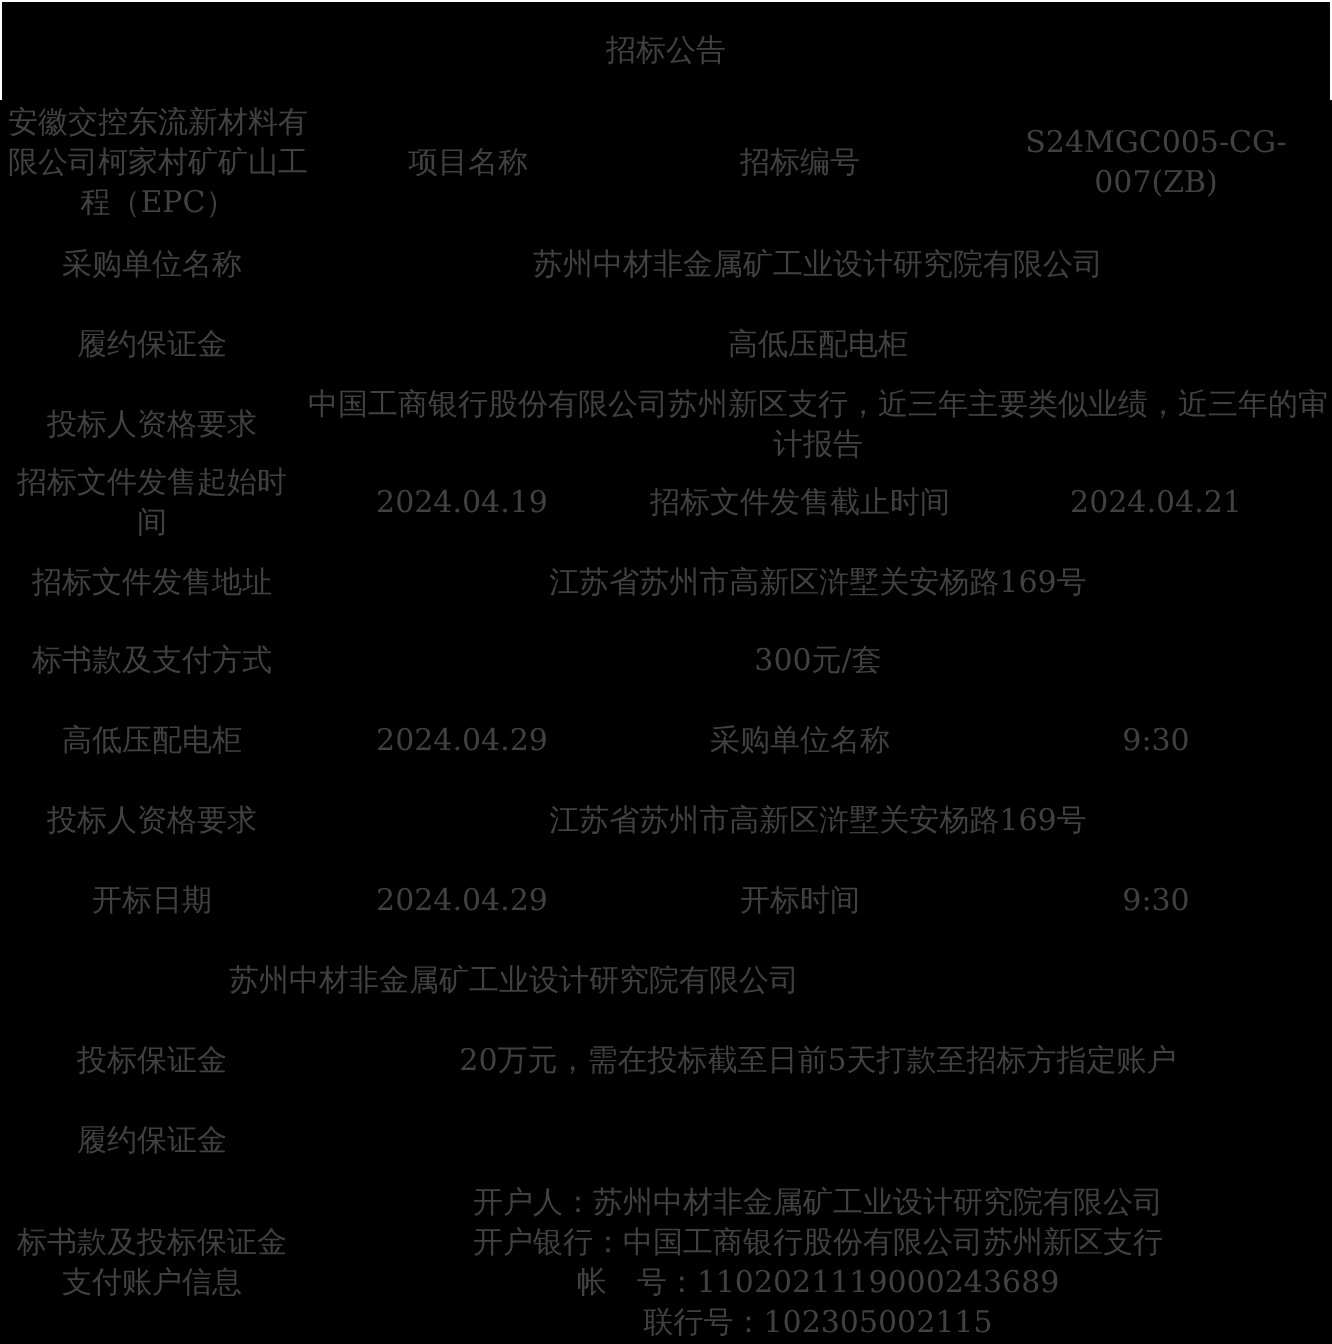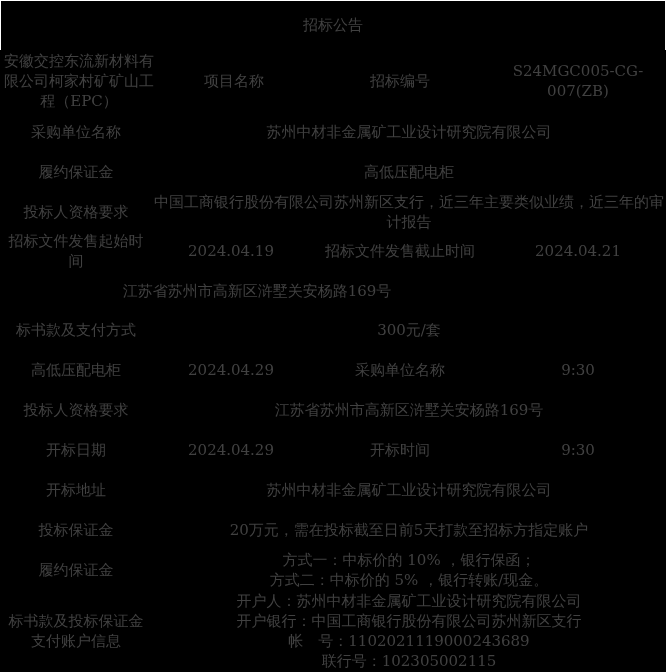--- a/index.html
+++ b/index.html
@@ -75,20 +75,21 @@
   </div>
 
   <div class="row h40">
     <div class="cell c1">招标文件发售起始时间</div>
     <div class="cell c2">2024.04.19</div>
     <div class="cell c3">招标文件发售截止时间</div>
     <div class="cell c4">2024.04.21</div>
   </div>
 
   <div class="row h39">
+    <div class="cell c1">招标文件发售地址</div>
     <div class="cell merged">江苏省苏州市高新区浒墅关安杨路169号</div>
   </div>
 
   <div class="row h40">
     <div class="cell c1">标书款及支付方式</div>
     <div class="cell merged">300元/套</div>
   </div>
 
   <div class="row h40">
     <div class="cell c1">高低压配电柜</div>
@@ -103,33 +104,30 @@
   </div>
 
   <div class="row h40">
     <div class="cell c1">开标日期</div>
     <div class="cell c2">2024.04.29</div>
     <div class="cell c3">开标时间</div>
     <div class="cell c4">9:30</div>
   </div>
 
   <div class="row h40">
-    <div class="cell c1">开标地址</div>
     <div class="cell merged">苏州中材非金属矿工业设计研究院有限公司</div>
   </div>
 
   <div class="row h40">
     <div class="cell c1">投标保证金</div>
     <div class="cell merged">20万元，需在投标截至日前5天打款至招标方指定账户</div>
   </div>
 
   <div class="row h40">
     <div class="cell c1">履约保证金</div>
-    <div class="cell merged">方式一：中标价的 10% ，银行保函；
-方式二：中标价的 5% ，银行转账/现金。</div>
   </div>
 
   <div class="row h82">
     <div class="cell c1">标书款及投标保证金支付账户信息</div>
     <div class="cell merged">开户人：苏州中材非金属矿工业设计研究院有限公司
 开户银行：中国工商银行股份有限公司苏州新区支行
 帐　号：1102021119000243689
 联行号：102305002115</div>
   </div>
 

